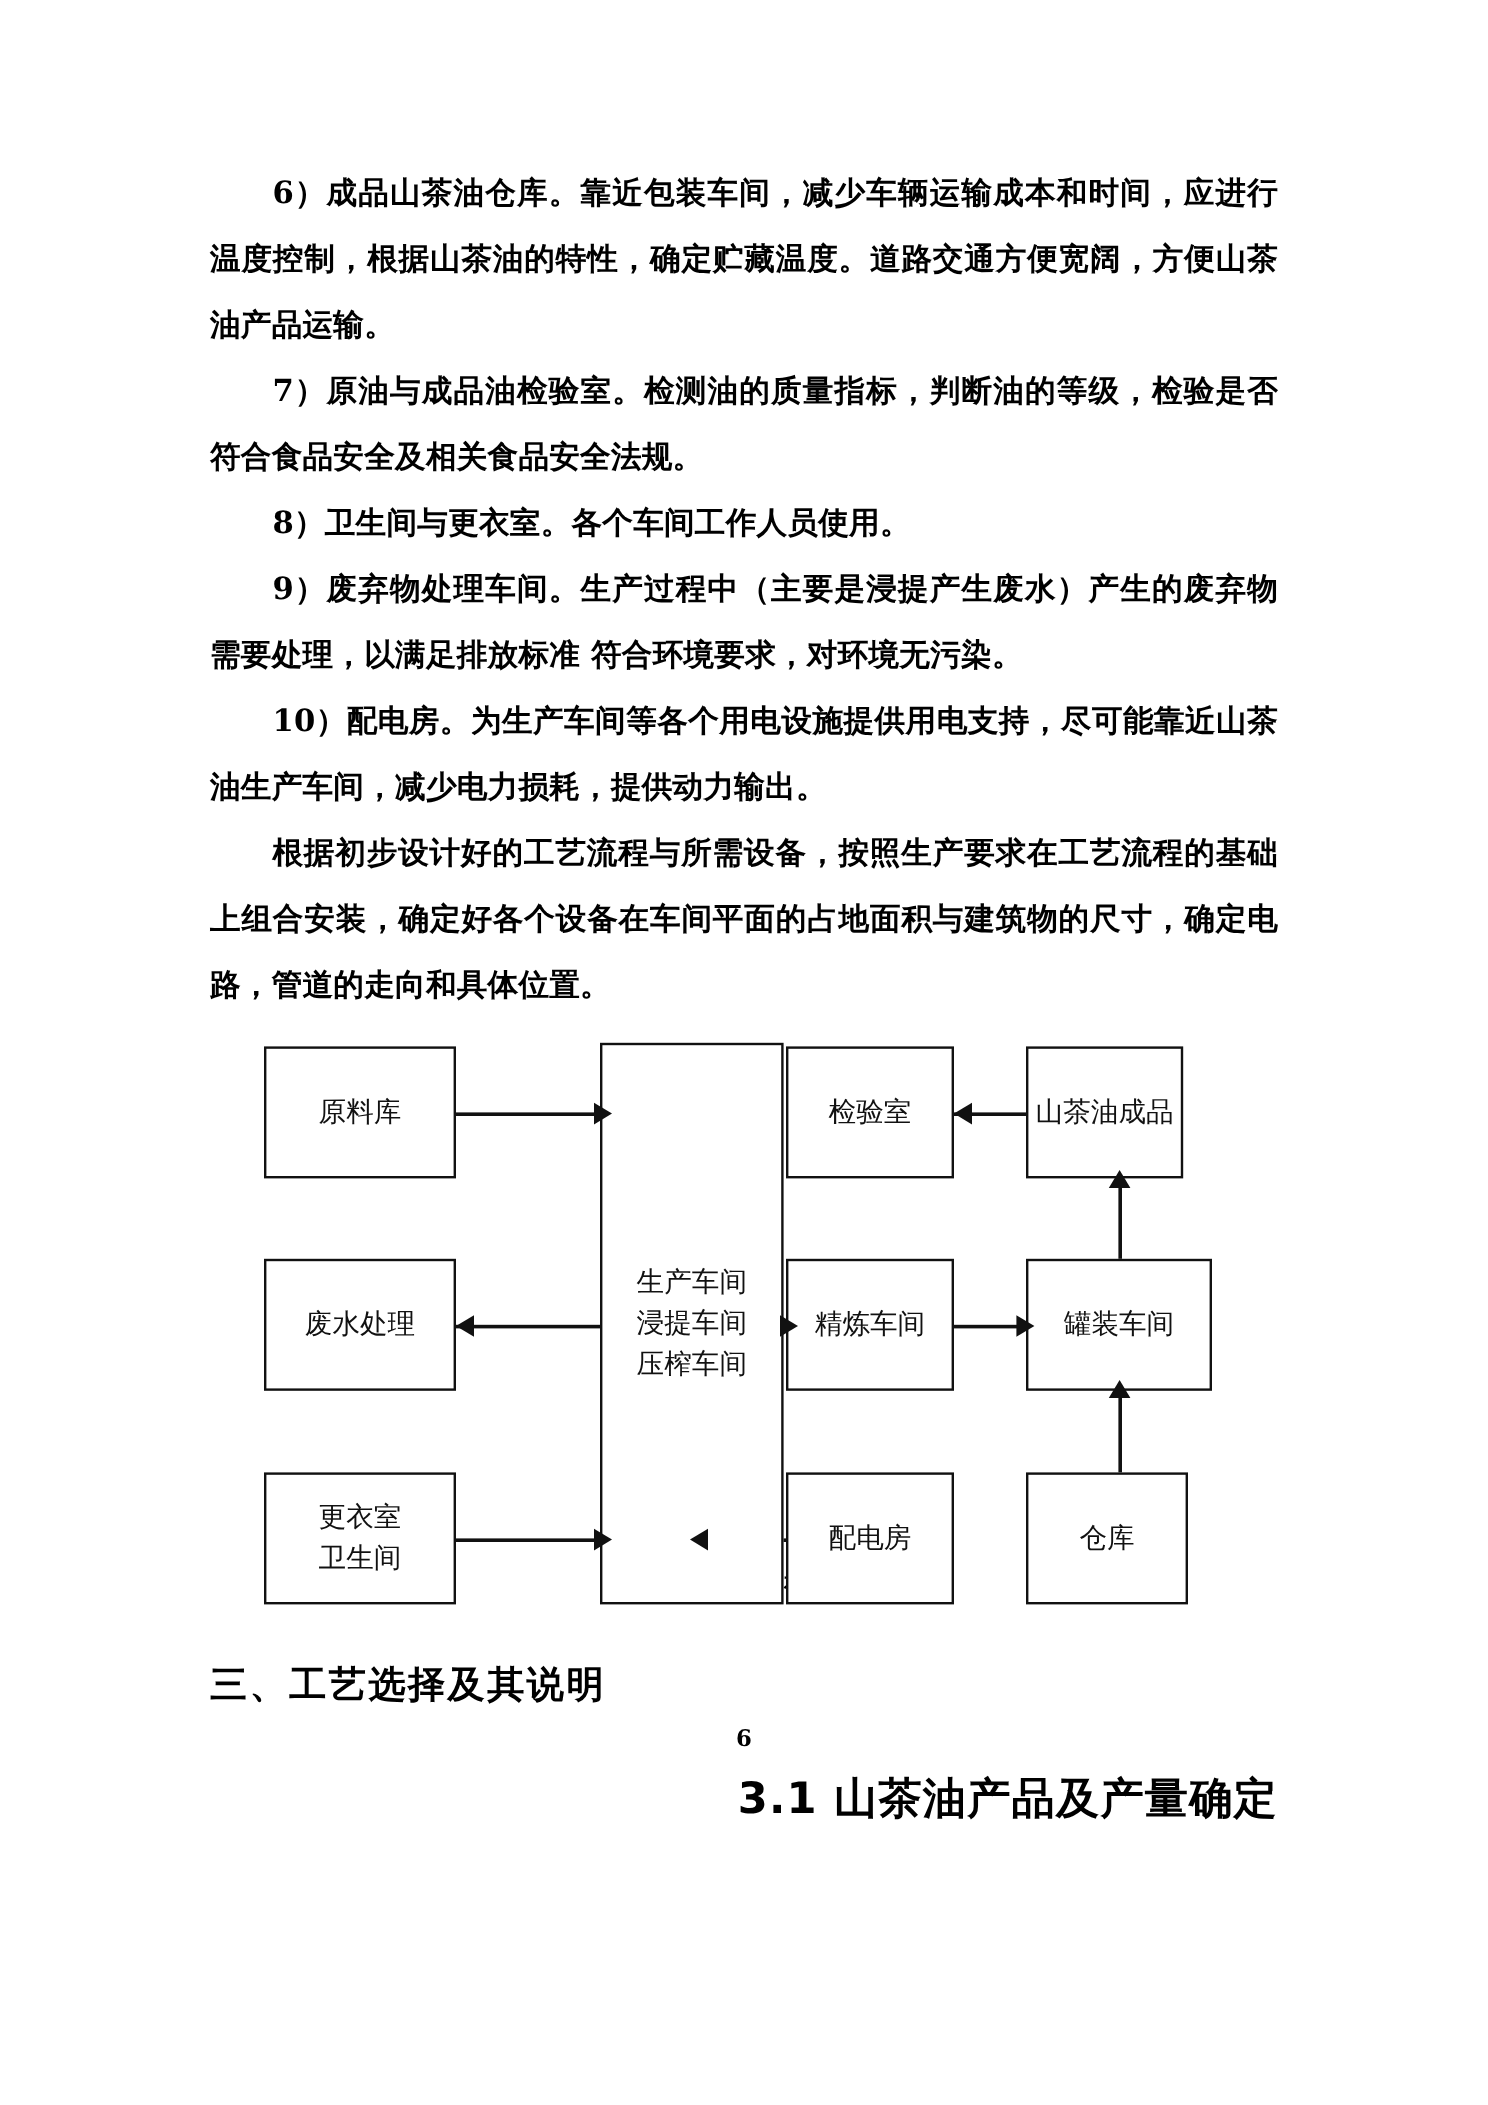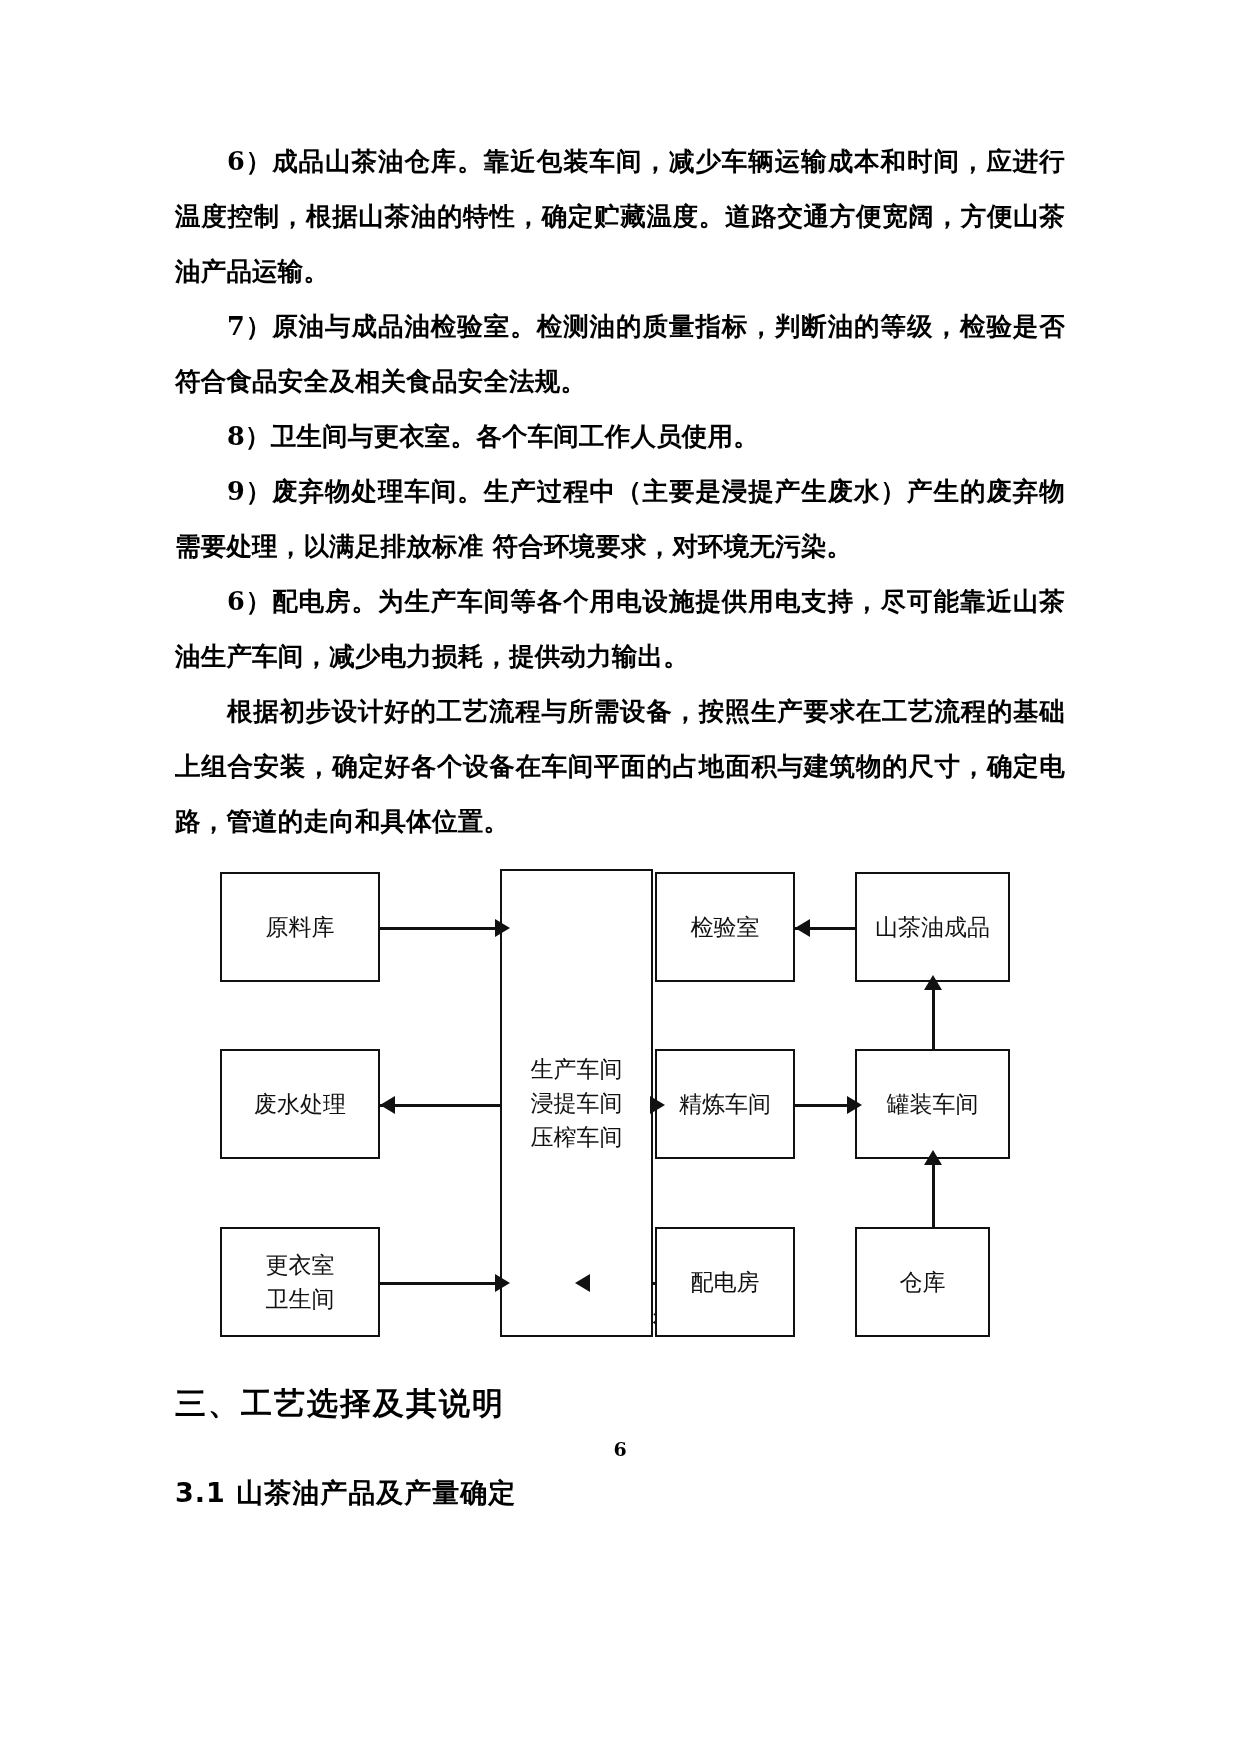--- a/index.html
+++ b/index.html
@@ -111,25 +111,26 @@
 
   
   .h1 {
     font-size: 31px;
     font-weight: 700;
     margin: 56px 0 0 0;
     letter-spacing: 2px;
     font-family: "DejaVu Sans", "Liberation Sans", sans-serif;
   }
   .h2 {
-    font-size: 27px;
+    font-size: 36px;
     font-weight: 700;
     margin: 50px 0 0 0;
     letter-spacing: 1px;
     font-family: "DejaVu Sans", "Liberation Sans", sans-serif;
+    text-align: right;
   }
 
   .page-number {
     position: absolute;
     left: 0;
     top: 1422px;
     width: 1240px;
     text-align: center;
     font-size: 19px;
     font-weight: 700;
@@ -139,21 +140,21 @@
 </head>
 <body>
 
 <div class="page">
   <div class="content">
 
     <p class="para indent">6）成品山茶油仓库。靠近包装车间，减少车辆运输成本和时间，应进行温度控制，根据山茶油的特性，确定贮藏温度。道路交通方便宽阔，方便山茶油产品运输。</p>
     <p class="para indent">7）原油与成品油检验室。检测油的质量指标，判断油的等级，检验是否符合食品安全及相关食品安全法规。</p>
     <p class="para indent">8）卫生间与更衣室。各个车间工作人员使用。</p>
     <p class="para indent">9）废弃物处理车间。生产过程中（主要是浸提产生废水）产生的废弃物需要处理，以满足排放标准 符合环境要求，对环境无污染。</p>
-    <p class="para indent">6）配电房。为生产车间等各个用电设施提供用电支持，尽可能靠近山茶油生产车间，减少电力损耗，提供动力输出。</p>
+    <p class="para indent">10）配电房。为生产车间等各个用电设施提供用电支持，尽可能靠近山茶油生产车间，减少电力损耗，提供动力输出。</p>
     <p class="para indent">根据初步设计好的工艺流程与所需设备，按照生产要求在工艺流程的基础上组合安装，确定好各个设备在车间平面的占地面积与建筑物的尺寸，确定电路，管道的走向和具体位置。</p>
 
     <div class="diagram">
 
       <div class="edge h" style="left:205px; top:70px; width:120px;"></div>
       <div class="arrowhead right" style="left:320px; top:62px;"></div>
 
       <div class="edge h" style="left:205px; top:247px; width:120px;"></div>
       <div class="arrowhead left" style="left:205px; top:239px;"></div>
 
@@ -194,21 +195,21 @@
       <div class="node" style="left:325px; top:12px; width:153px; height:468px;">
         <span class="lbl">生产车间
 浸提车间
 压榨车间</span>
       </div>
 
       <div class="node" style="left:480px; top:15px; width:140px; height:110px;">
         <span class="lbl">检验室</span>
       </div>
 
-      <div class="node" style="left:680px; top:15px; width:155px; height:110px;">
+      <div class="node" style="left:680px; top:15px; width:131px; height:110px;">
         <span class="lbl">山茶油成品</span>
       </div>
 
       <div class="node" style="left:480px; top:192px; width:140px; height:110px;align-items:center;">
         <span class="lbl">精炼车间</span>
       </div>
 
       <div class="node" style="left:680px; top:192px; width:155px; height:110px;">
         <span class="lbl">罐装车间</span>
       </div>

